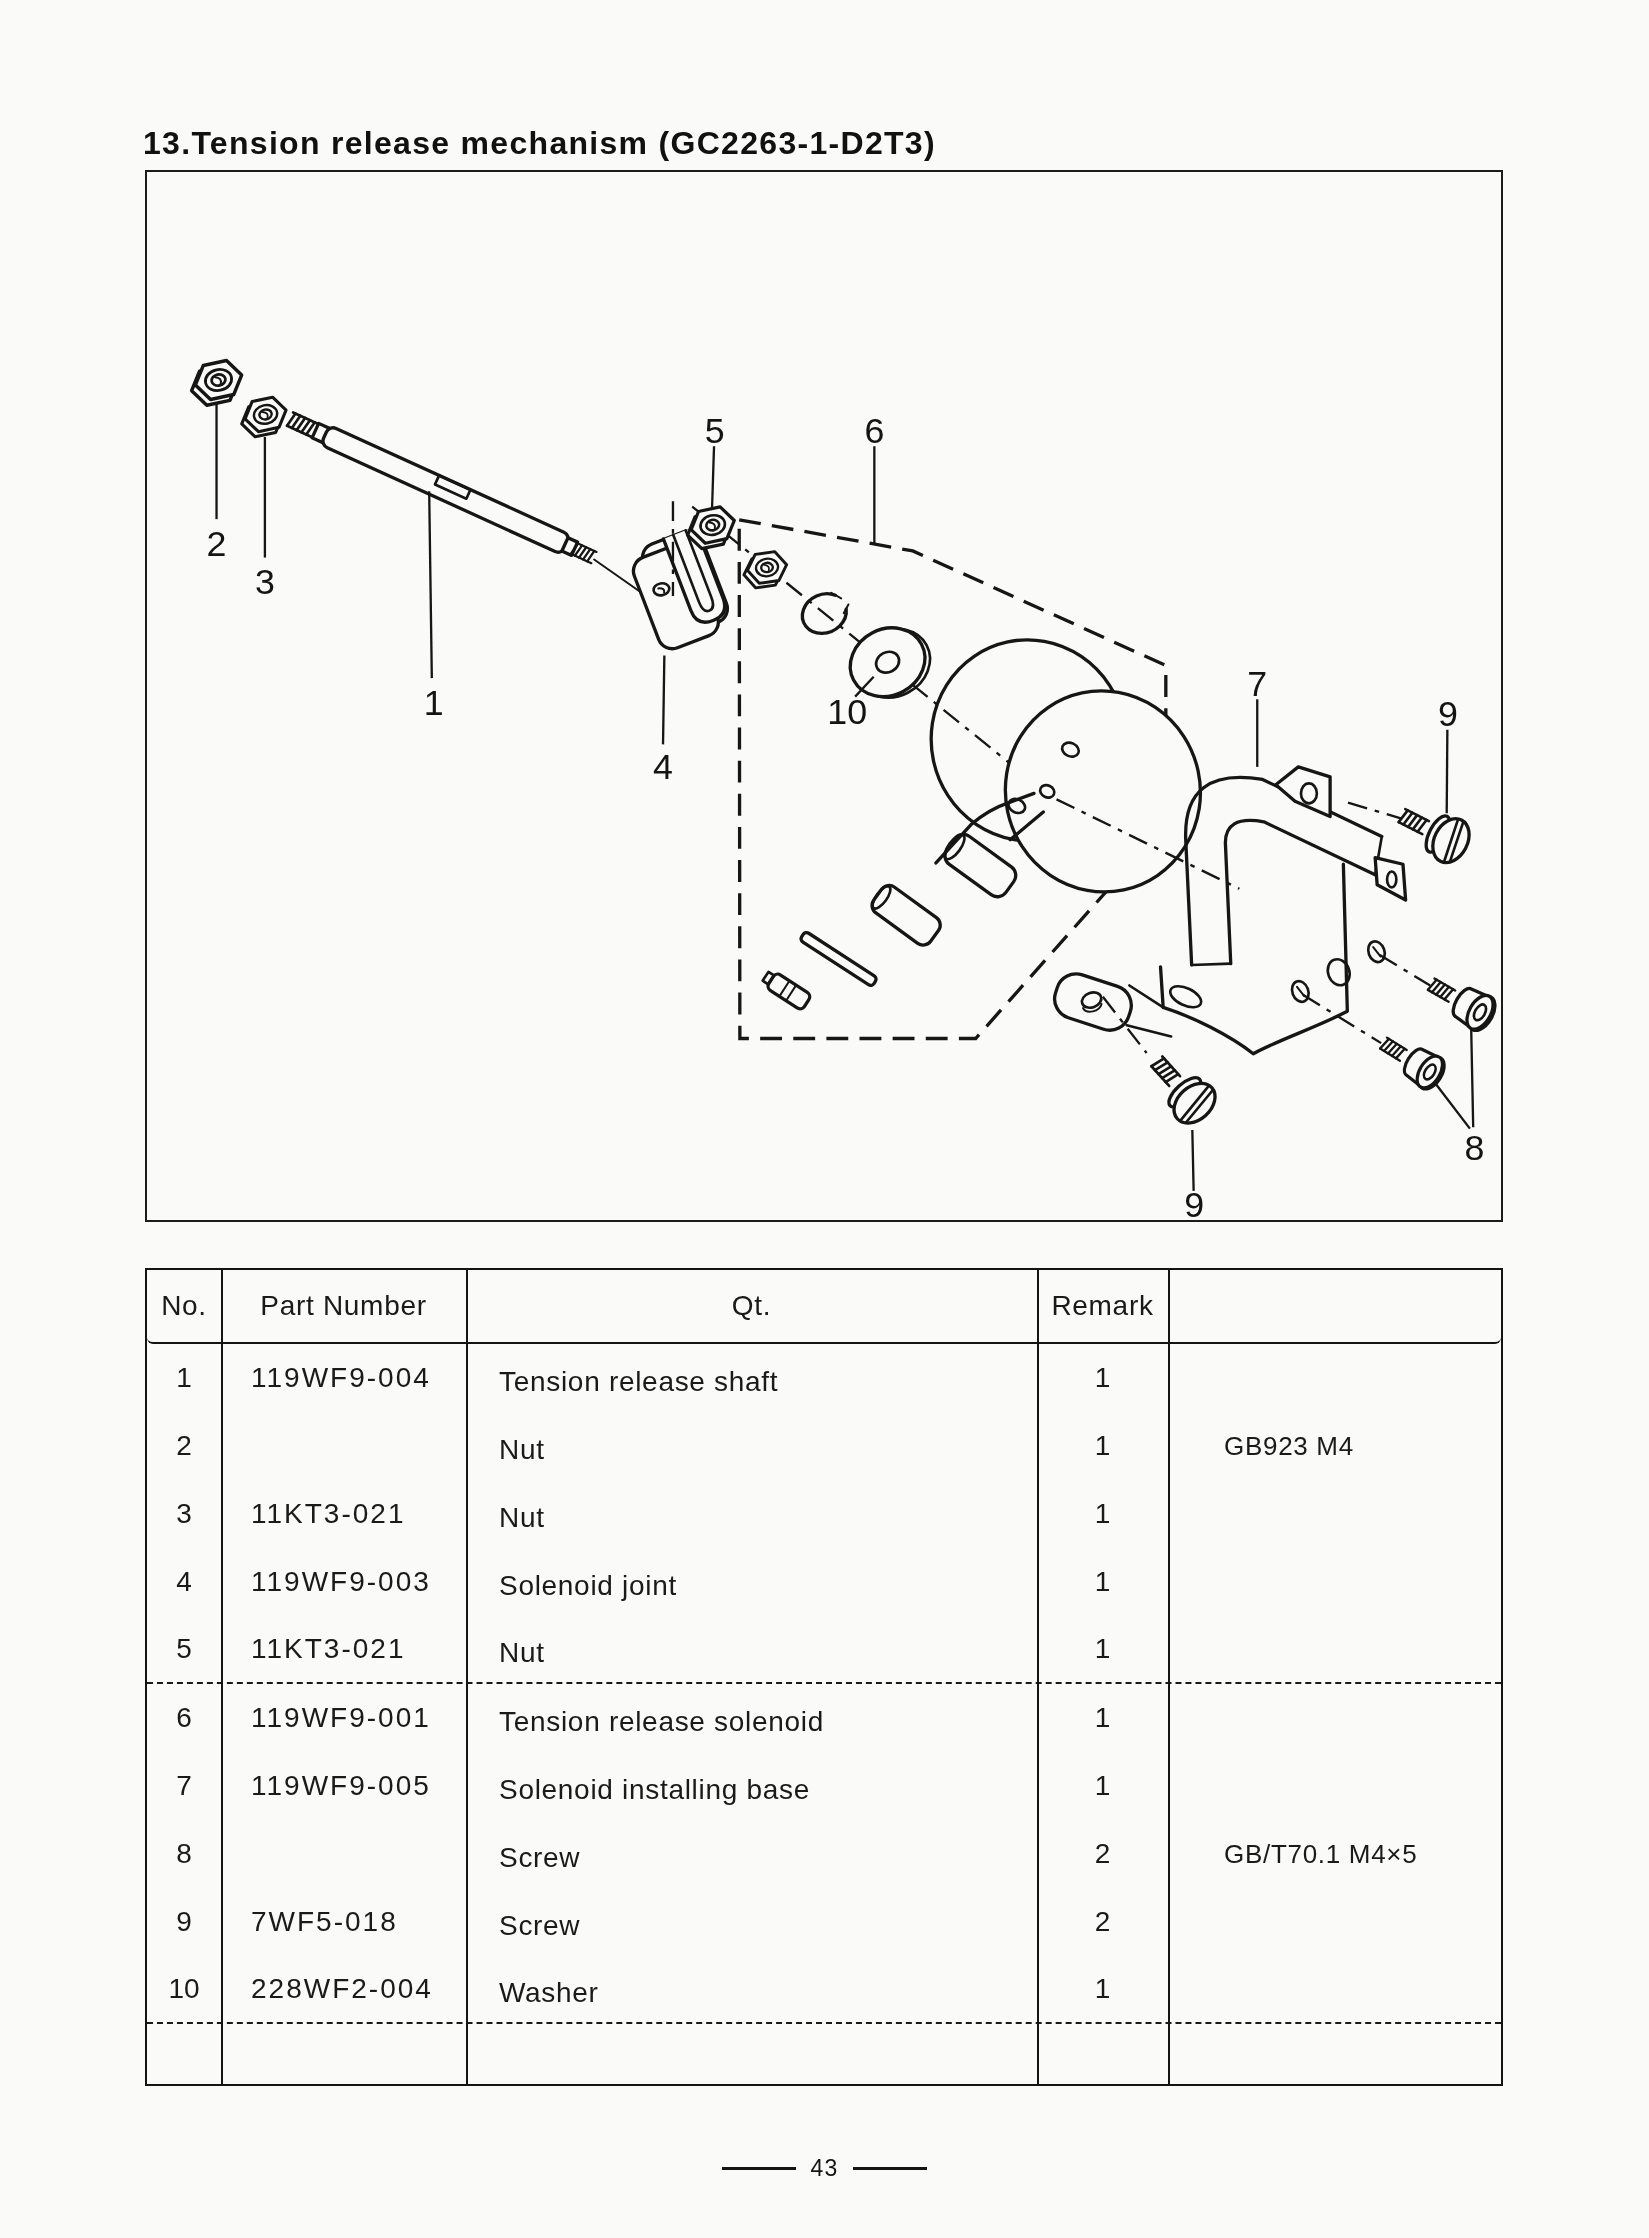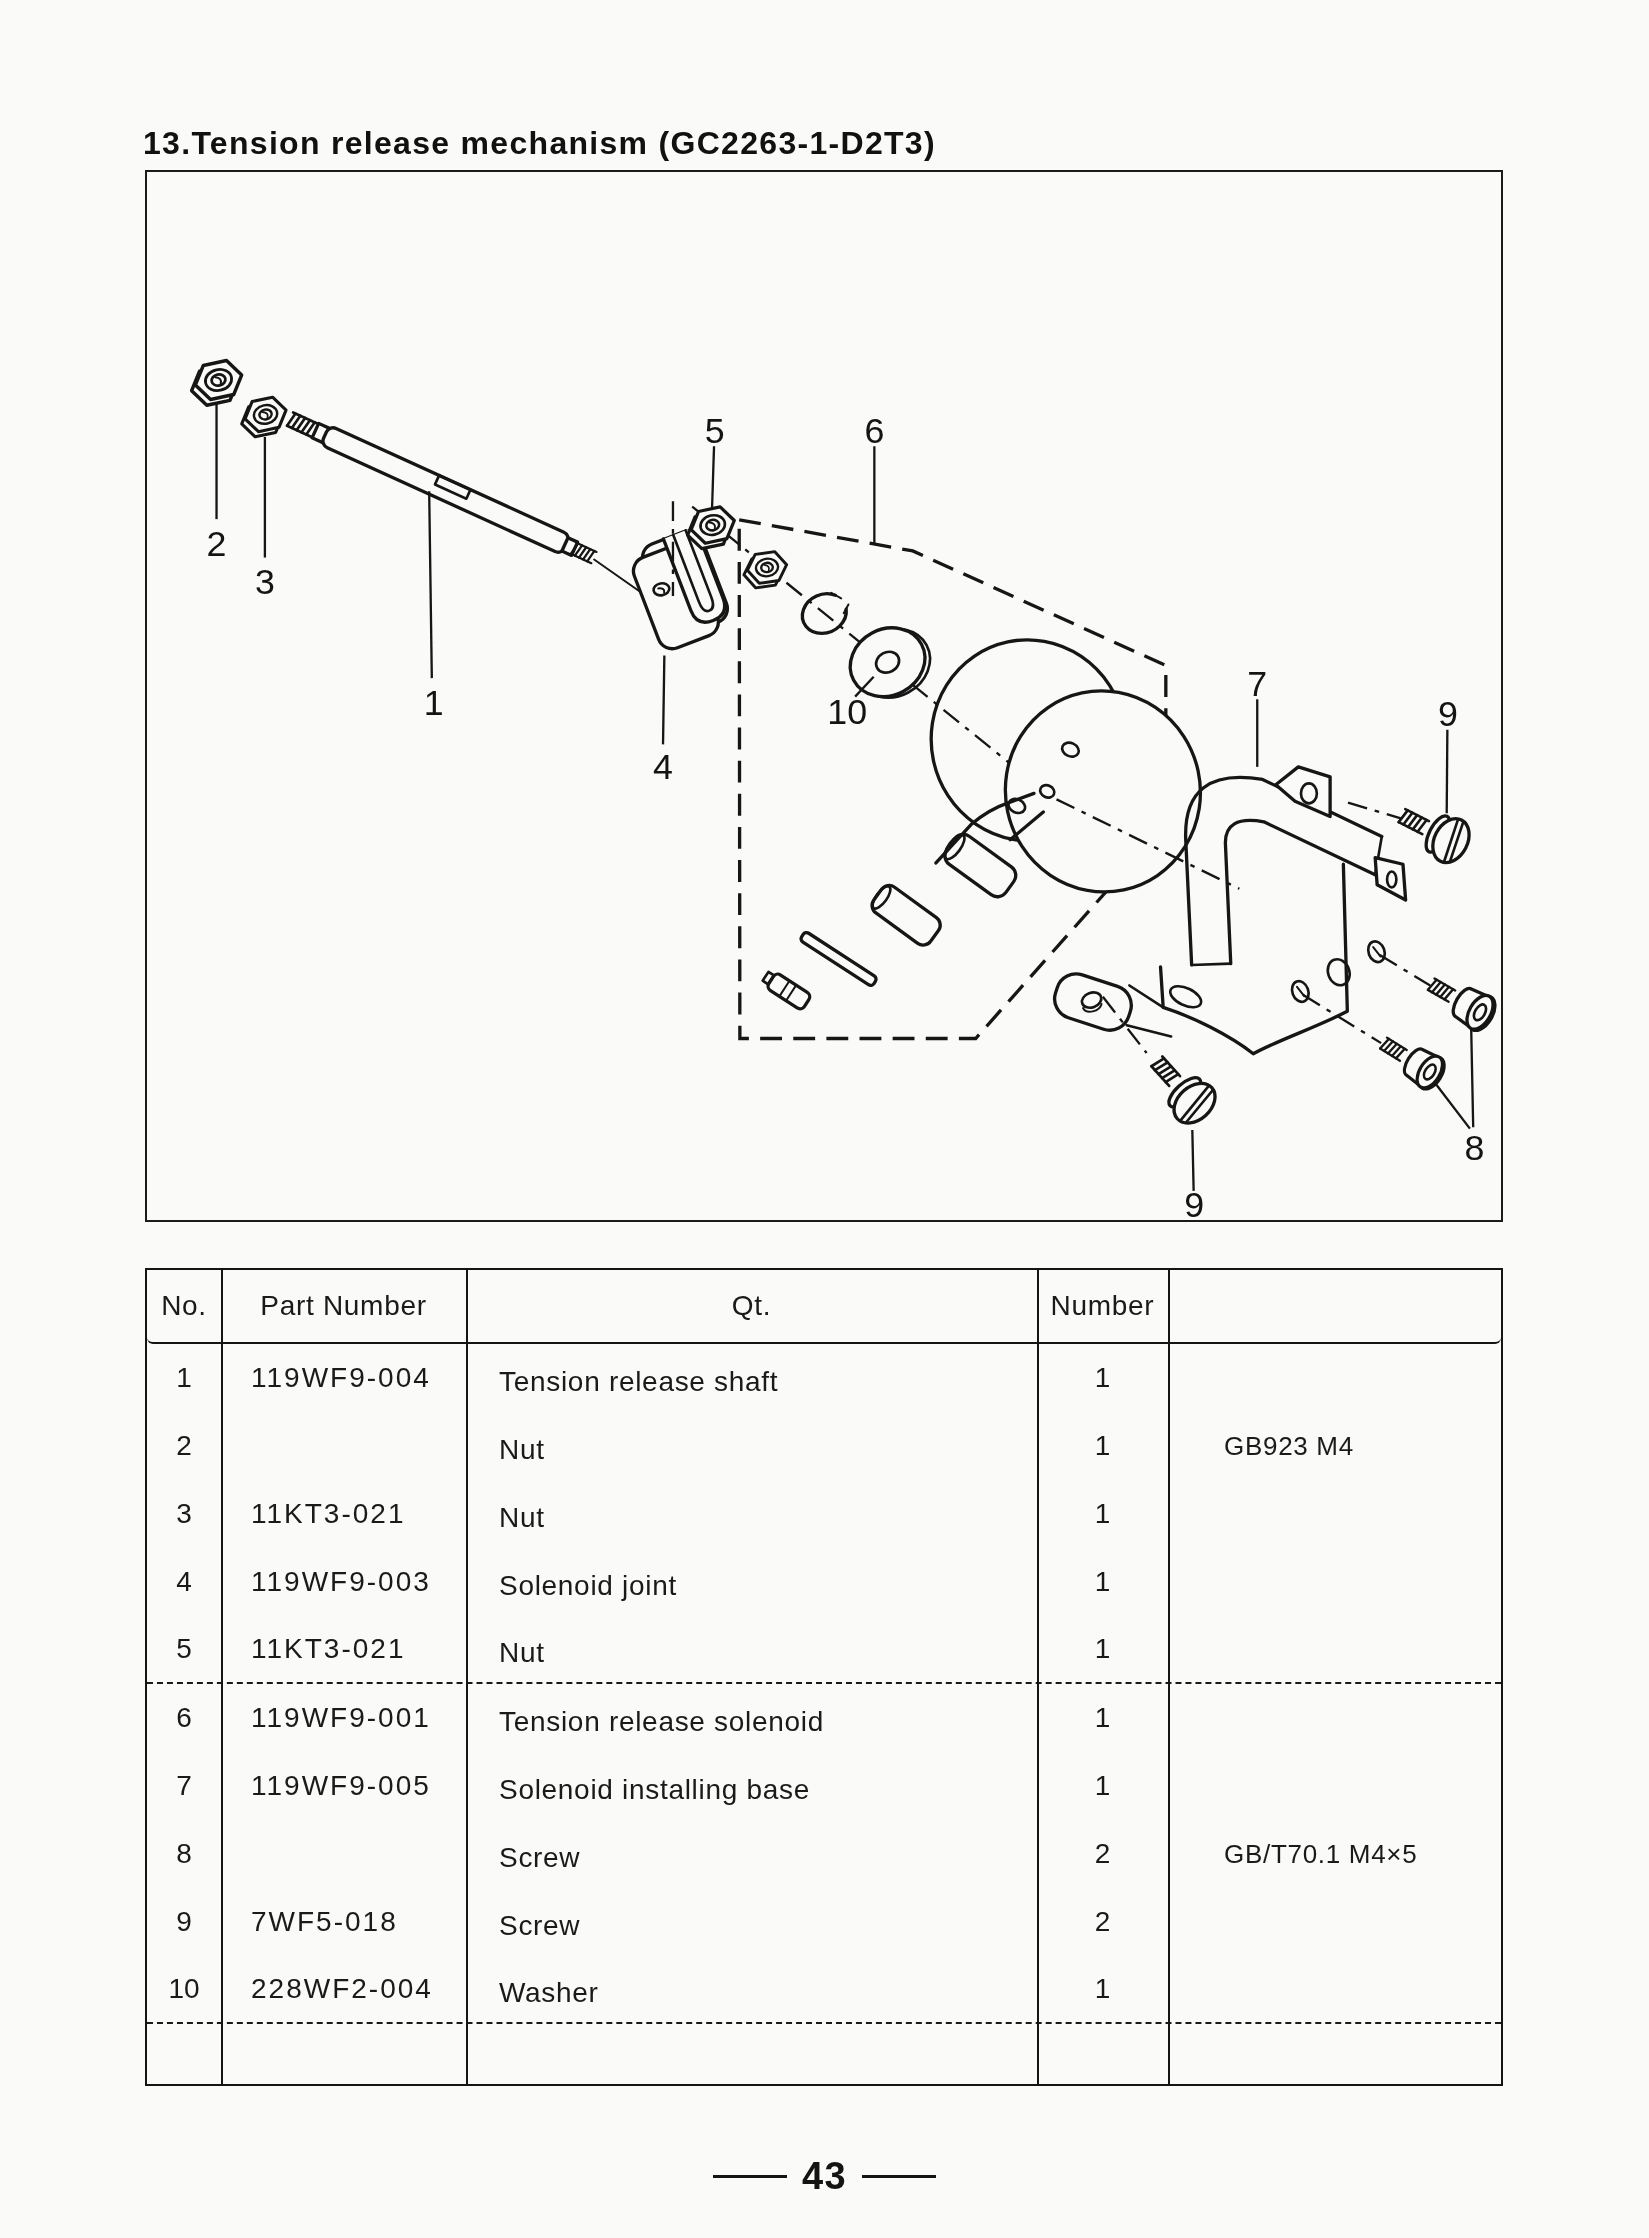--- a/index.html
+++ b/index.html
@@ -54,21 +54,21 @@
   .td-name{padding-left:33px;letter-spacing:0.7px;margin-top:7px;}
   .td-qty{text-align:center;}
   .td-remark{padding-left:56px;font-size:26px;letter-spacing:0.7px;}
   .vline{position:absolute;top:0;bottom:0;width:2px;background:#141414;}
 
   .footer{
     position:absolute;left:0;top:2155px;width:100%;
     display:flex;align-items:center;justify-content:center;gap:14.6px;
   }
   .footer .dash{width:74px;height:3.3px;background:#141414;}
-  .footer .num{font-size:38px;font-weight:bold;color:#141414;letter-spacing:1.3px;}
+  .footer .num{font-size:23px;font-weight:normal;color:#141414;letter-spacing:1.3px;}
 </style>
 </head>
 <body>
 
 <div class="page-title">13.Tension release mechanism (GC2263-1-D2T3)</div>
 
 <div class="diagram-box">
   <svg viewBox="0 0 2042 1582">
     <defs>
       <g id="hexnut">
@@ -254,21 +254,21 @@
     <text class="callout" x="2003" y="1491">8</text>
     <text class="callout" x="1580" y="1577">9</text>
   </svg>
 </div>
 
 <div class="parts-table">
   <div class="thead" id="thead-row">
       <div class="th">No.</div>
       <div class="th">Part Number</div>
       <div class="th">Qt.</div>
-      <div class="th">Number</div>
+      <div class="th">Remark</div>
     </div>
   <div class="tbody" id="tbody">
       <div class="tr">
         <div class="td td-no">1</div>
         <div class="td td-part">119WF9-004</div>
         <div class="td td-name">Tension release shaft</div>
         <div class="td td-qty">1</div>
         <div class="td td-remark"></div>
       </div>
       <div class="tr">

